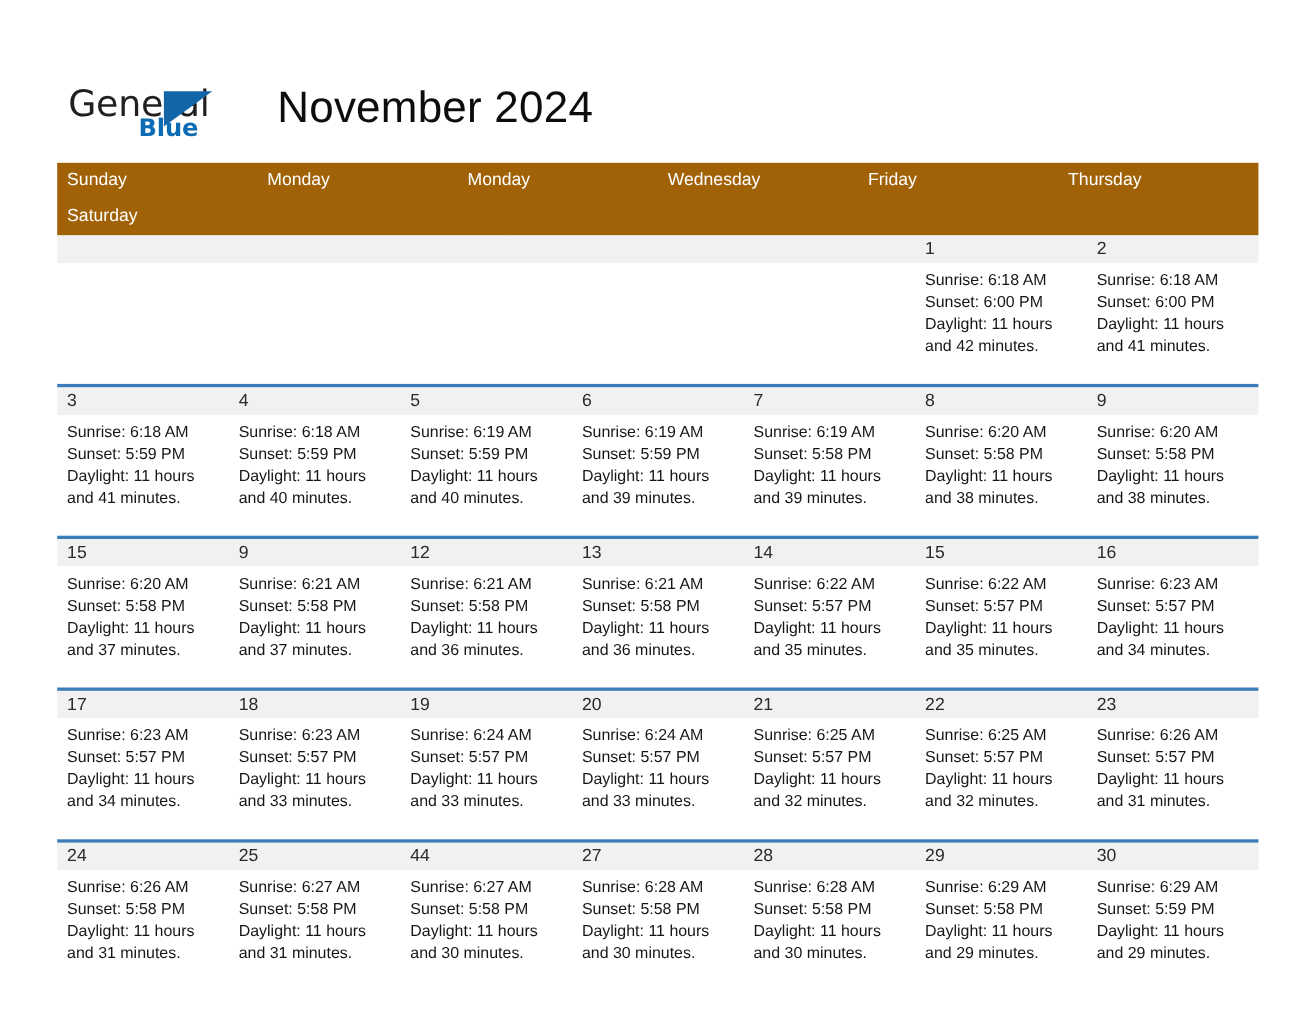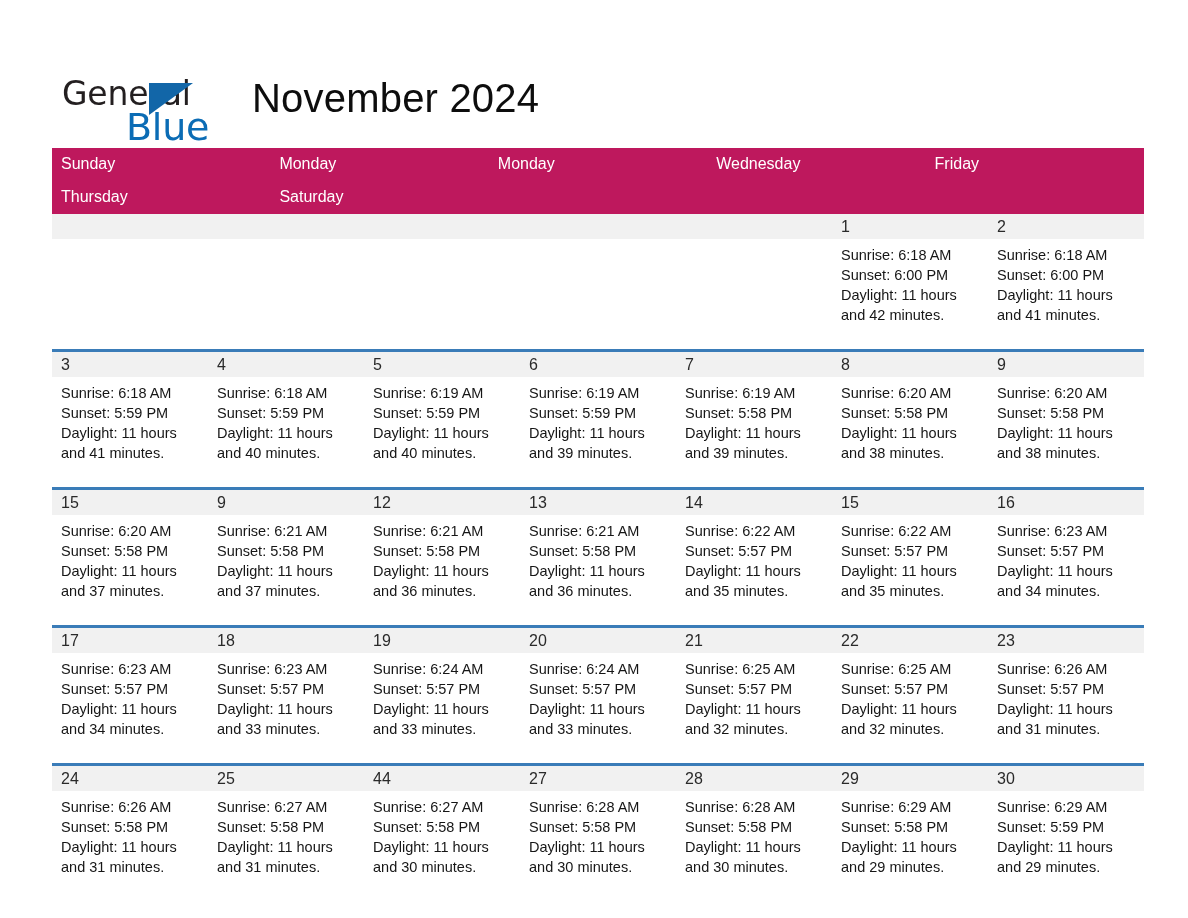--- a/index.html
+++ b/index.html
@@ -47,25 +47,25 @@
     font-size: 33px;
     letter-spacing: -0.2px;
     color: #231f20;
     font-family: "DejaVu Sans", sans-serif;
     font-weight: 400;
   }
   .logo-blue {
     position: absolute;
     left: 74px;
     top: 31px;
-    font-size: 38px;
+    font-size: 22px;
     letter-spacing: -0.2px;
     color: #0b6cb5;
     font-family: "DejaVu Sans", sans-serif;
-    font-weight: 400;
+    font-weight: 700;
     text-align: center;
   }
   .logo-triangle {
     position: absolute;
     left: 97px;
     top: 9px;
     width: 0;
     height: 0;
     border-left: 44px solid #1266a8;
     border-bottom: 32px solid transparent;
@@ -94,22 +94,22 @@
   }
 
   
   .calendar {
     width: 1092px;
     margin-top: 6px;
   }
 
   .weekday-row {
     display: grid;
-    grid-template-columns: repeat(5, 1fr);
-    background: #be185d;
+    grid-template-columns: repeat(6, 1fr);
+    background: #a16207;
   }
   .weekday {
     color: #ffffff;
     font-size: 16px;
     line-height: 1;
     padding: 8px 0 9px 9px;
     font-family: "Liberation Sans", sans-serif;
   }
 
   .week {

